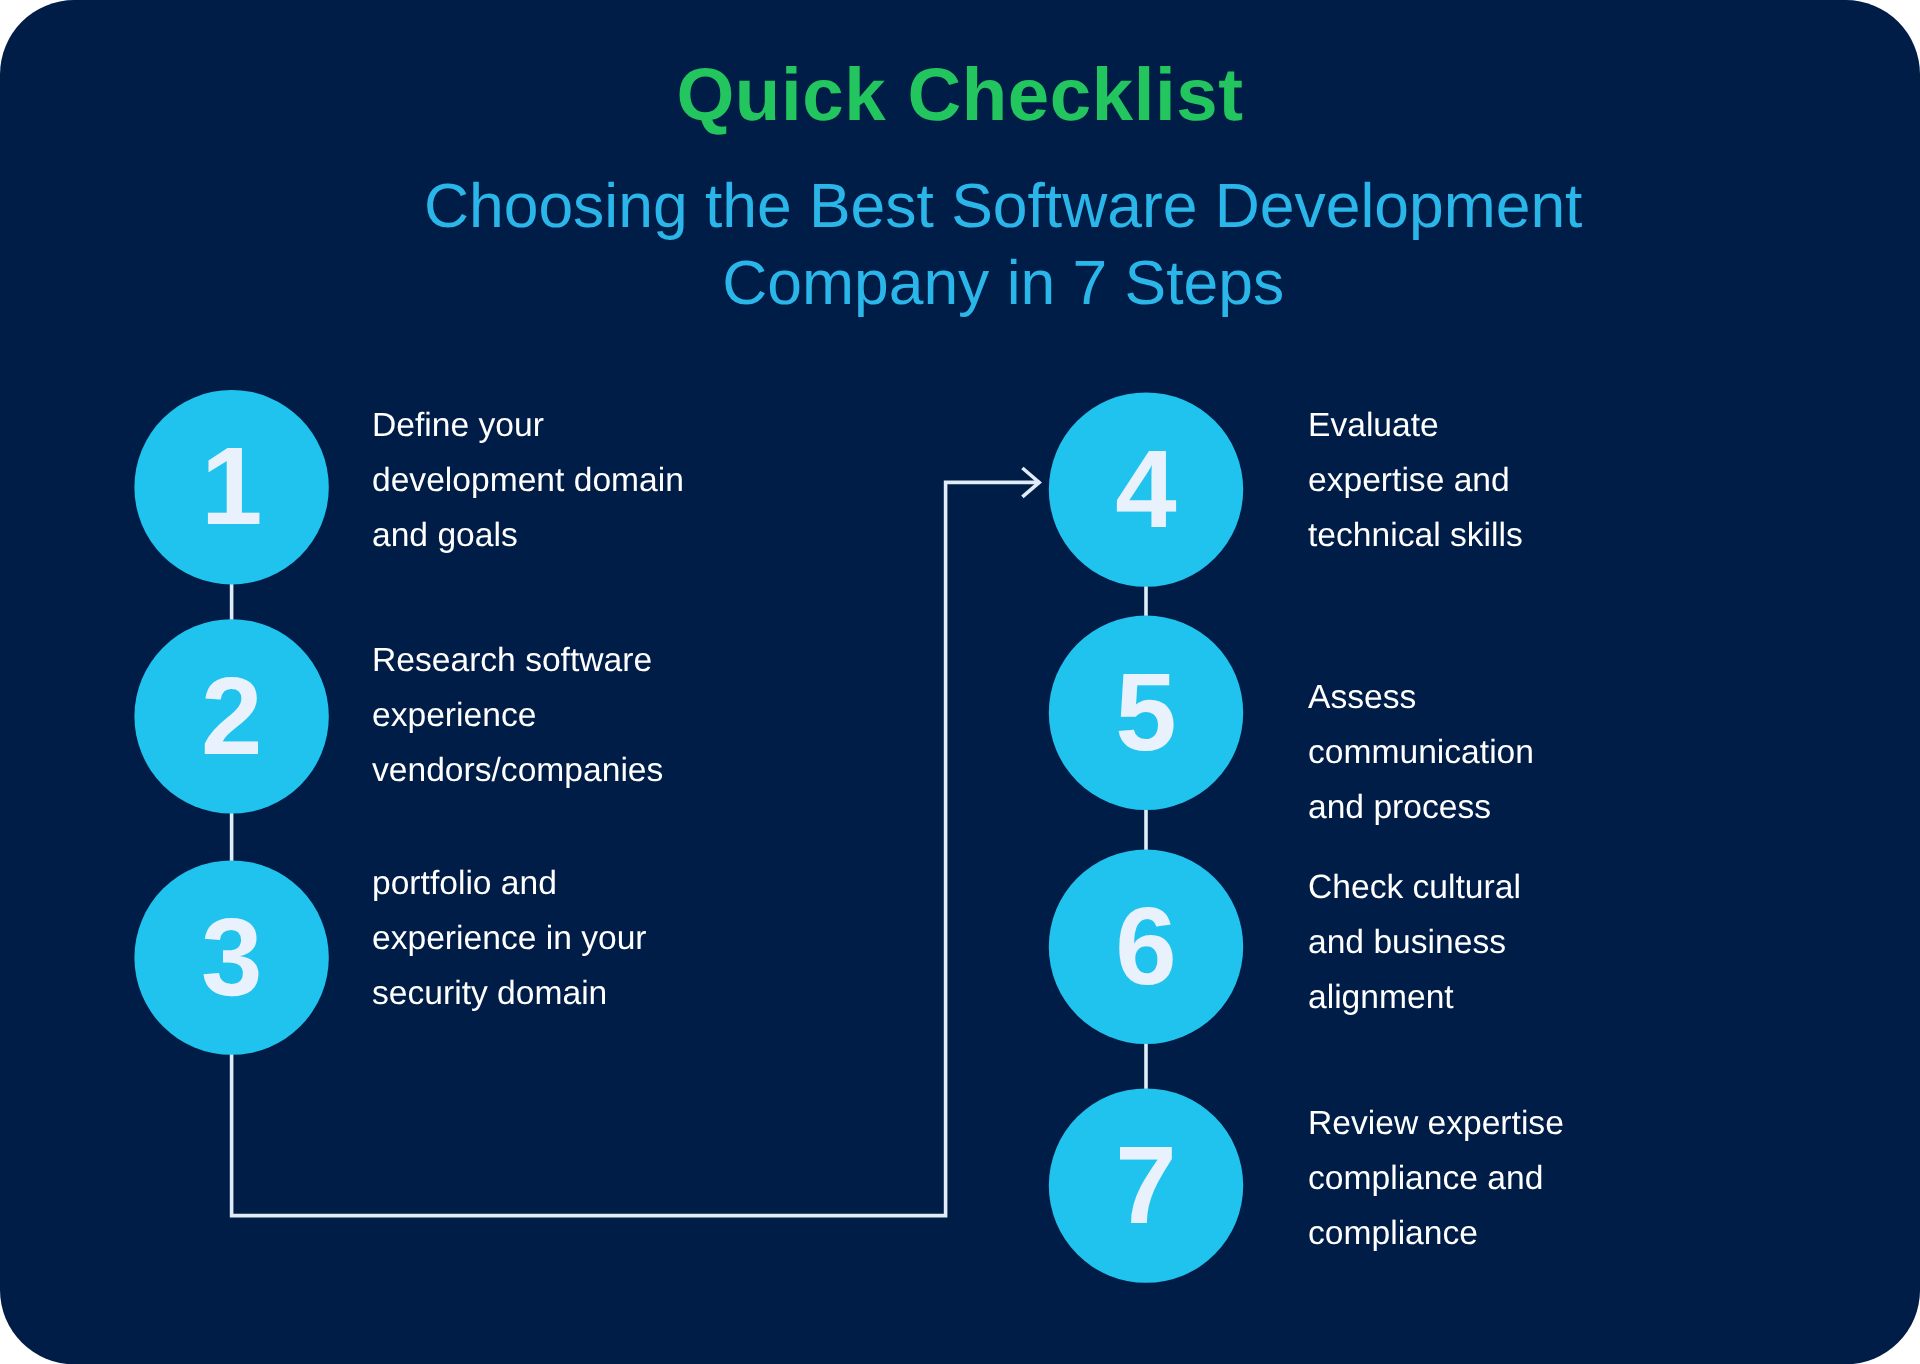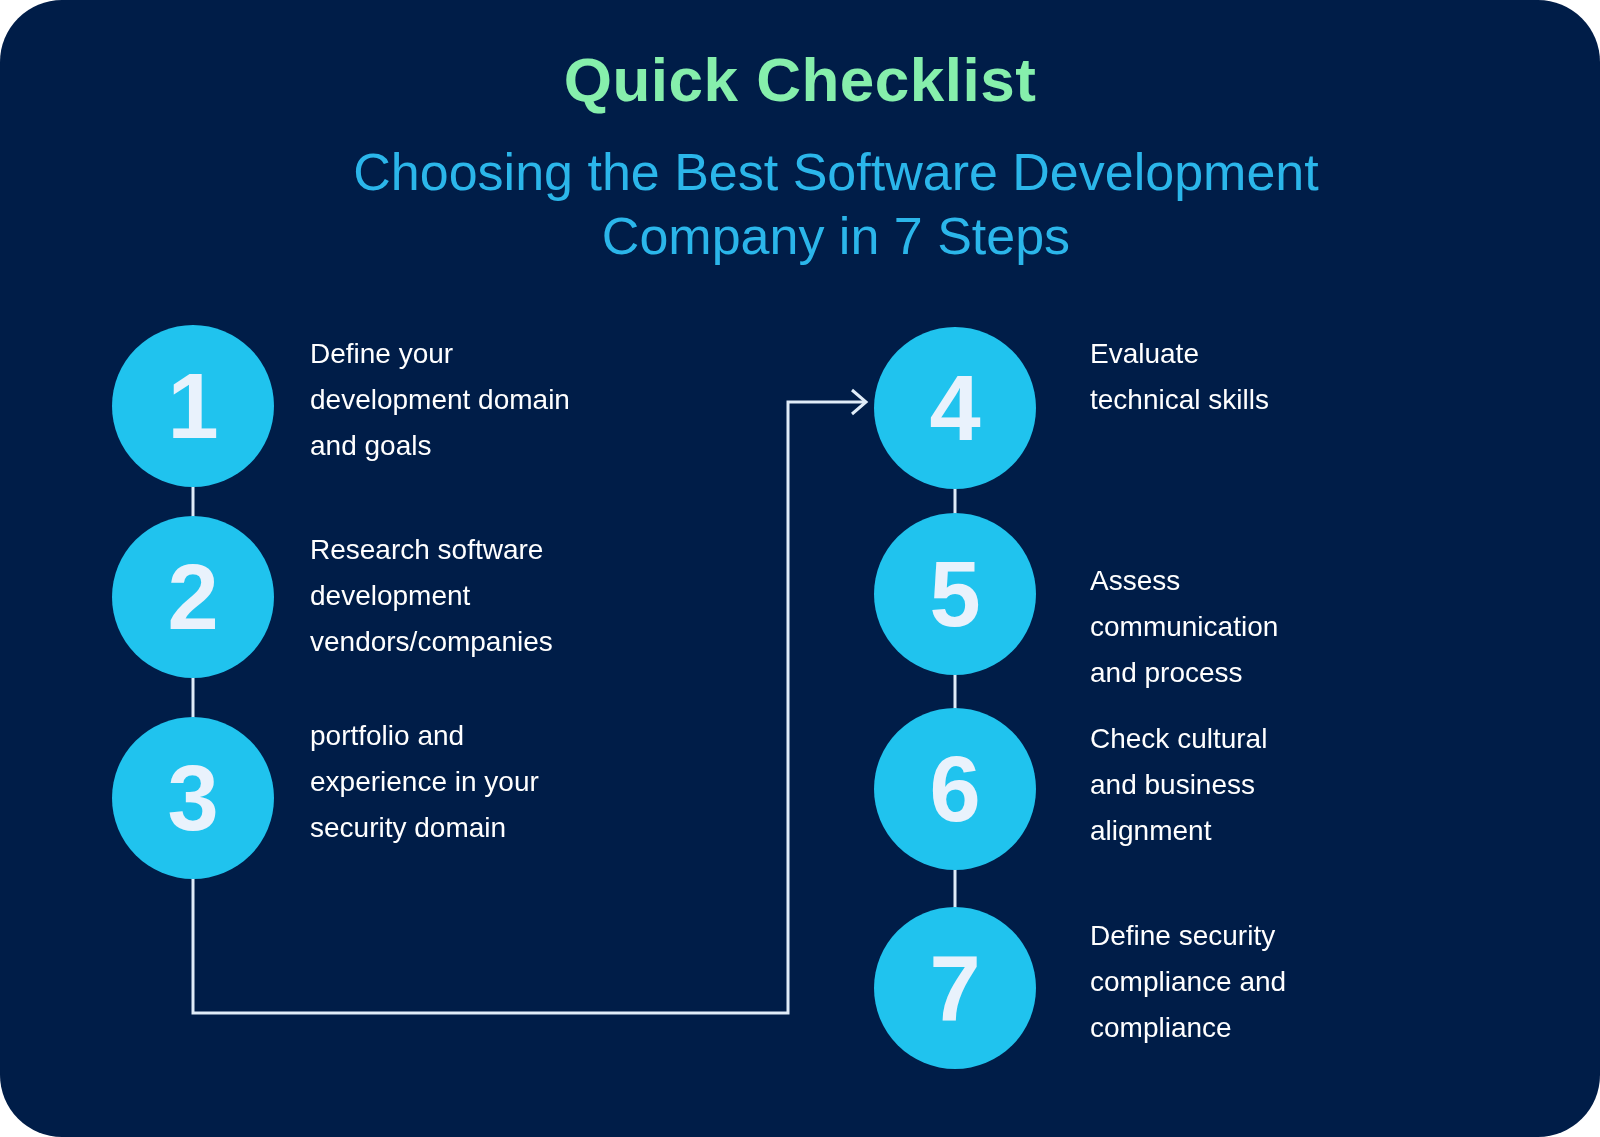--- a/index.html
+++ b/index.html
@@ -1,18 +1,18 @@
 <!DOCTYPE html>
 <html><head>
 <meta charset="utf-8">
 <style>
   html, body { margin:0; padding:0; background:#ffffff; }
   body { width:1600px; height:1137px; position:relative; overflow:hidden; font-family:"Liberation Sans", "DejaVu Sans", sans-serif; }
   .card { position:absolute; left:0; top:0; width:1600px; height:1137px; background:#001d48; border-radius:62px; }
-  .title { position:absolute; left:0; width:1600px; top:44px; text-align:center; color:#86efac; font-weight:bold; font-size:62px; letter-spacing:0.5px; }
+  .title { position:absolute; left:0; width:1600px; top:44px; text-align:center; color:#22c55e; font-weight:bold; font-size:62px; letter-spacing:0.5px; }
   .subtitle { position:absolute; left:0; width:1600px; top:140px; text-align:center; color:#2bb6ea; font-size:52px; line-height:64px;padding-left:36px; }
   .circle { position:absolute; width:162px; height:162px; border-radius:50%; background:#20c3ee; color:#e9f2fc; font-weight:bold; font-size:92px; display:flex; align-items:center; justify-content:center; }
   .step-text { position:absolute; color:#ffffff; font-size:28px; line-height:46px; }
   .lines { position:absolute; left:0; top:0; }
 </style>
 </head>
 <body>
 
 <div class="card">
 
@@ -37,51 +37,52 @@
   <div class="circle" style="left:112px; top:325px;">1</div>
   <div class="step-text" style="left:310px; top:331px;">
     <div>Define your</div>
     <div>development domain</div>
     <div>and goals</div>
   </div>
 
   <div class="circle" style="left:112px; top:516px;">2</div>
   <div class="step-text" style="left:310px; top:527px;">
     <div>Research software</div>
-    <div>development</div>
+    <div>experience</div>
     <div>vendors/companies</div>
   </div>
 
   <div class="circle" style="left:112px; top:717px;">3</div>
   <div class="step-text" style="left:310px; top:713px;">
     <div>portfolio and</div>
     <div>experience in your</div>
     <div>security domain</div>
   </div>
 
   <div class="circle" style="left:874px; top:327px;">4</div>
   <div class="step-text" style="left:1090px; top:331px;">
     <div>Evaluate</div>
+    <div>expertise and</div>
     <div>technical skills</div>
   </div>
 
   <div class="circle" style="left:874px; top:513px;">5</div>
   <div class="step-text" style="left:1090px; top:526px;margin-top:32px;">
     <div>Assess</div>
     <div>communication</div>
     <div>and process</div>
   </div>
 
   <div class="circle" style="left:874px; top:708px;">6</div>
   <div class="step-text" style="left:1090px; top:716px;">
     <div>Check cultural</div>
     <div>and business</div>
     <div>alignment</div>
   </div>
 
   <div class="circle" style="left:874px; top:907px;">7</div>
   <div class="step-text" style="left:1090px; top:913px;">
-    <div>Define security</div>
+    <div>Review expertise</div>
     <div>compliance and</div>
     <div>compliance</div>
   </div>
 
 </div>
 
 </body></html>

